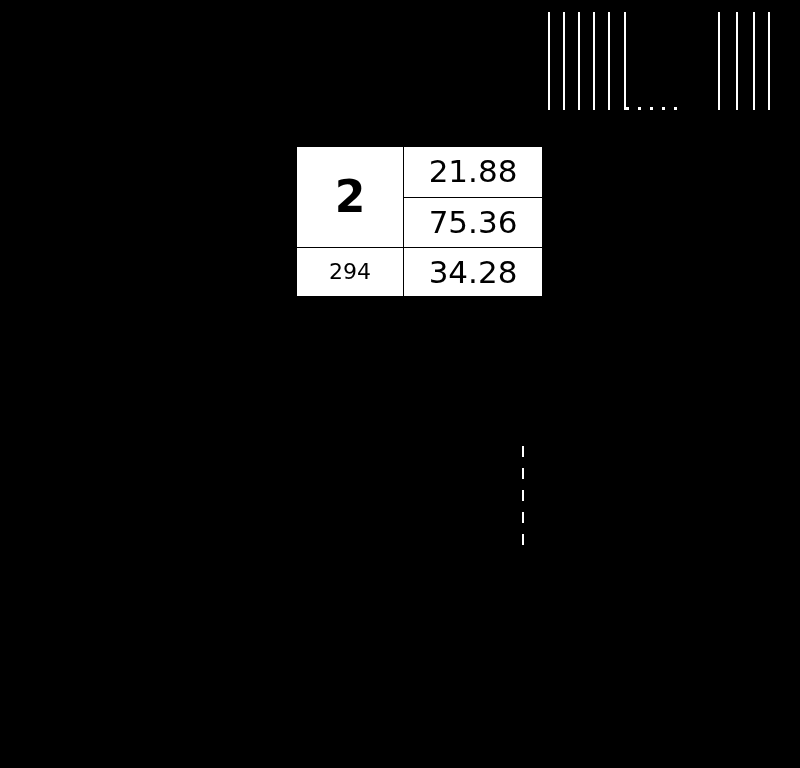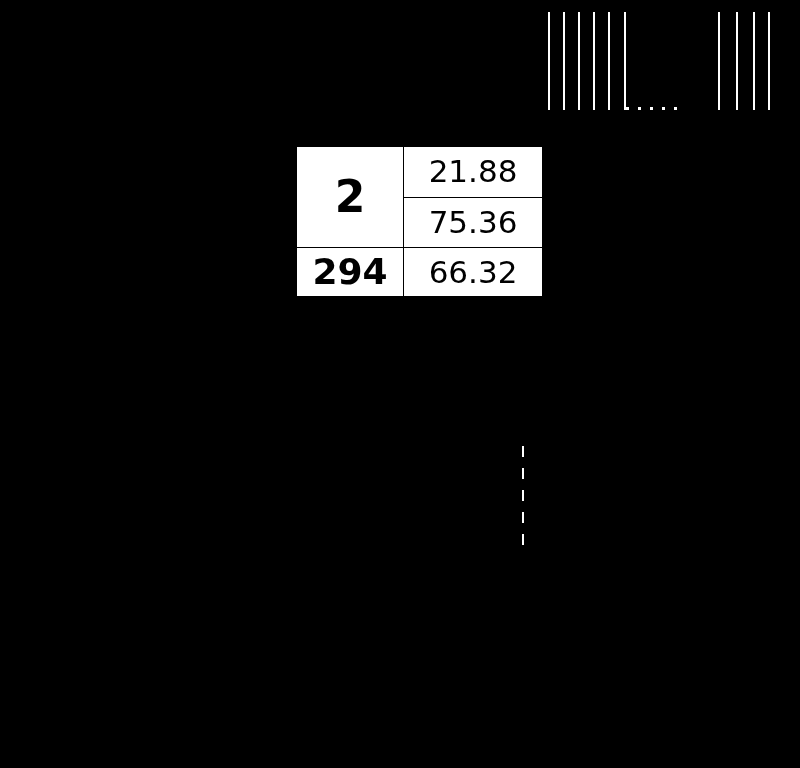--- a/index.html
+++ b/index.html
@@ -65,22 +65,22 @@
     line-height: 1;
     white-space: nowrap;
   }
   td.cell-big {
     font-size: 44px;
     font-weight: 700;
     width: 86px;
     height: 100px;
   }
   td.cell-bold {
-    font-size: 36px;
-    font-weight: 700;
+    font-size: 22px;
+    font-weight: 400;
     width: 86px;
     height: 48px;
   }
   td.cell-num {
     font-size: 31px;
     font-weight: 400;
     width: 118px;
     height: 48px;
     margin-top: 37px;
   }
@@ -118,19 +118,19 @@
       <tbody>
           <tr>
         <td class="cell-big" rowspan="2">2</td>
         <td class="cell-num">21.88</td>
       </tr>
       <tr>
         <td class="cell-num">75.36</td>
       </tr>
       <tr>
         <td class="cell-bold">294</td>
-        <td class="cell-num">66.32</td>
+        <td class="cell-num">34.28</td>
       </tr>
     </tbody>
       </table>
   </div>
 
 </div>
 
 </body></html>

